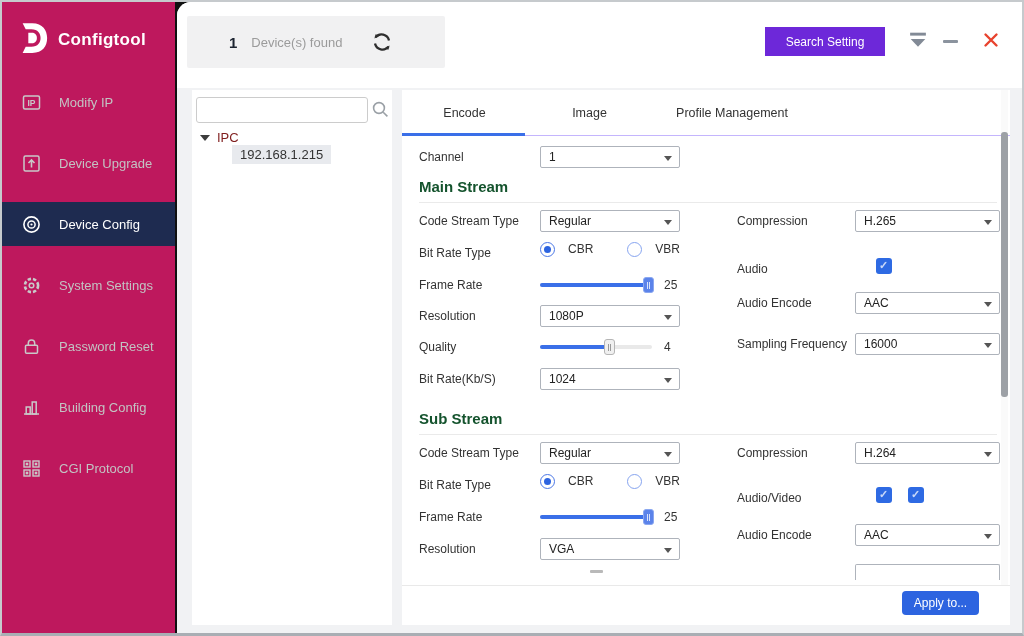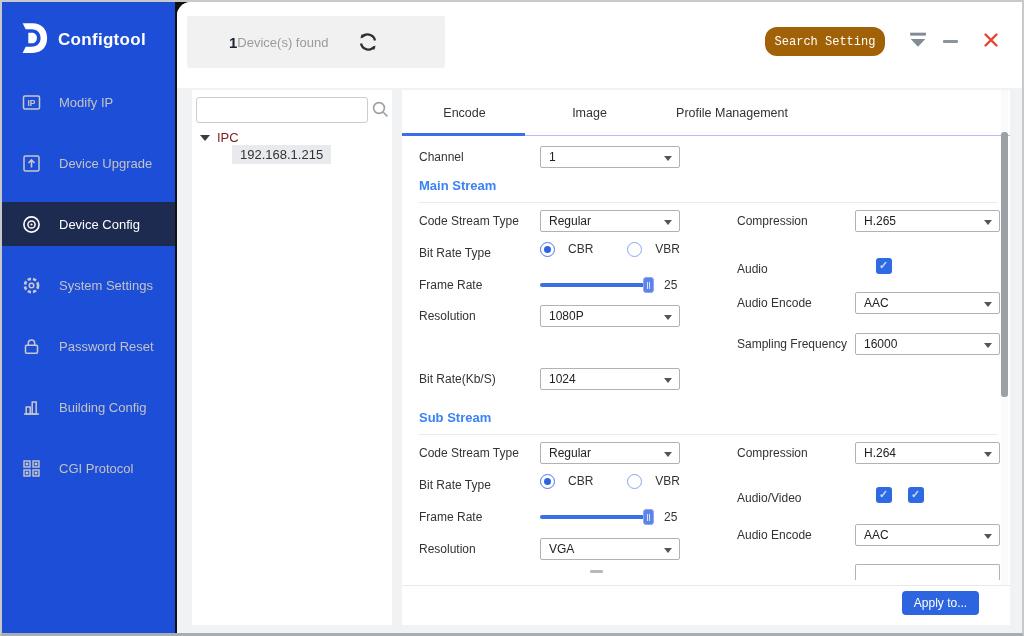--- a/index.html
+++ b/index.html
@@ -1,42 +1,42 @@
 <!DOCTYPE html>
 <html><head>
 <meta charset="utf-8">
 <style>
   * { margin:0; padding:0; box-sizing:border-box; }
   html,body { width:1024px; height:636px; font-family:"Liberation Sans", sans-serif; background:#fff; }
   .window { position:relative; width:1024px; height:636px; background:#101010;
             border:2px solid #c6cacd; border-bottom:3px solid #a9aeb4; overflow:hidden; }
 
   
-  .sidebar { position:absolute; left:0; top:0; width:173px; height:100%; background:#1d4ed8; z-index:2;text-align:center; }
+  .sidebar { position:absolute; left:0; top:0; width:173px; height:100%; background:#be185d; z-index:2;text-align:center; }
   .logo { position:absolute; left:18px; top:20px; display:flex; align-items:center; gap:10px; }
   .logo-text { color:#fff; font-size:17px; font-weight:bold; letter-spacing:.3px; }
   .nav-item { position:absolute; left:0; width:173px; height:44px; display:flex; align-items:center;
               gap:18px; padding-left:20px; cursor:pointer; }
   .nav-item .nv-label { color:#c3c3c3; font-size:13px; }
   .nav-item.active { background:#1e2b50; }
   .nav-item.active .nv-label { color:#fff; }
   .nv-icon { width:19px; height:19px; flex:0 0 19px; }
 
   
   .main { position:absolute; left:175px; top:0; right:0; bottom:0; background:#fff;
           border-top-left-radius:14px; overflow:hidden; }
   .header { position:relative; height:86px; background:#fff; }
   .found-box { position:absolute; left:10px; top:14px; width:258px; height:52px; background:#f1f1f2;
                border-radius:2px; display:flex; align-items:center; }
   .found-count { margin-left:42px; font-size:15px; font-weight:bold; color:#1c2430; }
-  .found-label { margin-left:0; font-size:13px; color:#9b9b9b; }
+  .found-label { margin-left:14px; font-size:13px; color:#9b9b9b; }
   .refresh-btn { margin-left:28px; width:24px; height:24px; cursor:pointer; }
-  .search-setting-btn { position:absolute; left:588px; top:25px; width:120px; height:29px; background:#a16207;
-               color:#fff; font-size:12px; border:none; border-radius:12px; cursor:pointer;
-               font-family:Liberation Mono, monospace; }
+  .search-setting-btn { position:absolute; left:588px; top:25px; width:120px; height:29px; background:#6d28d9;
+               color:#fff; font-size:12px; border:none; border-radius:0; cursor:pointer;
+               font-family:Liberation Sans, sans-serif; }
   .winctl { position:absolute; top:30px; cursor:pointer; }
   .ctl-collapse { left:732px; width:18px; height:16px; }
   .ctl-min { left:766px; top:38px; width:15px; height:3px; background:#8b939e; border-radius:1px; }
   .ctl-close { left:806px; top:30px; width:16px; height:16px; }
 
   .body { position:absolute; left:0; top:86px; right:0; bottom:0; background:#f1f2f4; }
 
   
   .tree-panel { position:absolute; left:15px; top:2px; width:200px; bottom:8px; background:#fff; }
   .tree-search { position:absolute; left:4px; top:7px; width:172px; height:26px; border:1px solid #ccc;
@@ -52,21 +52,21 @@
   
   .content { position:absolute; left:225px; top:2px; width:608px; bottom:8px; background:#fff; overflow:hidden; }
   .tabs { position:absolute; left:0; top:0; width:100%; height:46px; border-bottom:1px solid #c4b5fd; display:flex; }
   .tab { width:125px; text-align:center; line-height:46px; font-size:12.5px; color:#333; cursor:pointer; position:relative; }
   .tab.active::after { content:""; position:absolute; left:0; right:2px; bottom:-1px; height:3px; background:#3a6fe8; }
   .tab:nth-child(3){ width:160px; }
 
   .frow { position:absolute; height:22px; }
   .flabel { position:absolute; left:17px; font-size:12px; color:#333; line-height:22px; white-space:nowrap; }
   .flabel.r { left:335px; }
-  .sect-title { position:absolute; left:17px; font-size:13px; font-weight:bold; color:#3b82f6; }
+  .sect-title { position:absolute; left:17px; font-size:15px; font-weight:bold; color:#14532d; }
   .sect-line { position:absolute; left:17px; width:578px; height:1px; background:#eaeaea; }
 
   .dd { position:absolute; height:22px; border:1px solid #aeb3bb; border-radius:2px; background:#fff;
         display:flex; align-items:center; cursor:pointer; }
   .dd.l { left:138px; width:140px; }
   .dd.r { left:453px; width:145px; }
   .dd-val { margin-left:8px; font-size:12px; color:#222; }
   .dd-caret { position:absolute; right:7px; top:9px; width:0; height:0;
               border-left:4px solid transparent; border-right:4px solid transparent; border-top:5px solid #555; }
 
@@ -310,20 +310,29 @@
         </div>
 
         <div class="frow" style="top:202px; left:0; right:0;">
           <span class="flabel r">Audio Encode</span>
           <div class="dd r">
             <span class="dd-val">AAC</span>
             <span class="dd-caret"></span>
           </div>
         </div>
 
+        <div class="frow" style="top:246px; left:0; right:0;">
+          <span class="flabel">Quality</span>
+          <div class="slider">
+            <span class="sl-track"></span>
+              <span class="sl-fill fill-62"></span>
+            <span class="sl-handle gray" style="left:64px"></span>
+          </div>
+          <span class="sl-val">4</span>
+        </div>
 
         <div class="frow" style="top:243px; left:0; right:0;">
           <span class="flabel r">Sampling Frequency</span>
           <div class="dd r">
             <span class="dd-val">16000</span>
             <span class="dd-caret"></span>
           </div>
         </div>
 
         <div class="frow" style="top:278px; left:0; right:0;">

